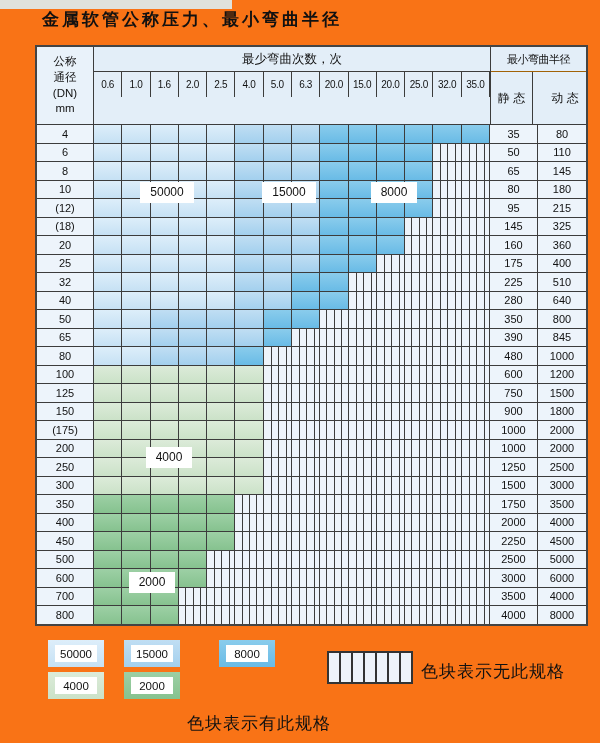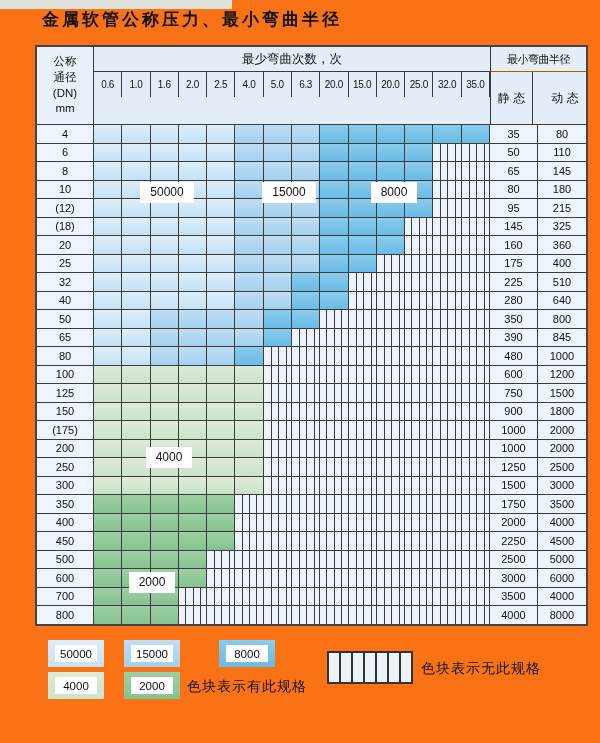--- a/index.html
+++ b/index.html
@@ -43,21 +43,21 @@
   .hatch  { background:repeating-linear-gradient(90deg,#edf3fa 0px,#edf3fa 6.5px,#3c3c3c 6.5px,#3c3c3c 7.5px); }
 
   
   .overlay { position:absolute; background:#ffffff; display:flex; align-items:center; justify-content:center;
              font-size:12px; color:#111; height:21px; }
 
   
   .swatch { position:absolute; width:56px; height:27px; display:flex; align-items:center; justify-content:center; }
   .swatch .inner { background:#fff; width:42px; height:17px; display:flex; align-items:center;
                    justify-content:center; font-size:11.5px; color:#111; }
-  .legendtext { position:absolute; font-size:14px; color:#111; letter-spacing:1px; }
+  .legendtext { position:absolute; font-size:17px; color:#111; letter-spacing:1px; }
   .hatchbox { position:absolute; left:327px; top:651px; width:86px; height:33px; border:2px solid #333;
               background:repeating-linear-gradient(90deg,#eef3fa 0px,#eef3fa 10.5px,#333 10.5px,#333 12px); }
 </style>
 </head>
 <body>
 
 <div class="page">
   <div class="topstrip"></div>
   <div class="title">金属软管公称压力、最小弯曲半径</div>
 
@@ -614,21 +614,21 @@
     <div id="overlays">
         <div class="overlay" style="width: 54px; left: 103px; top: 134.5px;">50000</div>
         <div class="overlay" style="width: 54px; left: 225px; top: 134.5px;">15000</div>
         <div class="overlay" style="width: 46px; left: 334px; top: 134.5px;">8000</div>
         <div class="overlay" style="width: 46px; left: 109px; top: 399.5px;">4000</div>
         <div class="overlay" style="width: 46px; left: 92px; top: 524.5px;">2000</div>
       </div>
   </div>
 
   <div id="legend">
-    <div class="legendtext" style="left:187px; top:678px;">色块表示有此规格</div>
+    <div class="legendtext" style="left:187px; top:712px;">色块表示有此规格</div>
     <div class="hatchbox"></div>
     <div class="legendtext" style="left:421px; top:660px;">色块表示无此规格</div>
   <div class="swatch c50000" style="left: 48px; top: 640px;">
         <div class="inner">50000</div>
       </div>
       <div class="swatch c15000" style="left: 124px; top: 640px;">
         <div class="inner">15000</div>
       </div>
       <div class="swatch c8000" style="left: 219px; top: 640px;">
         <div class="inner">8000</div>

